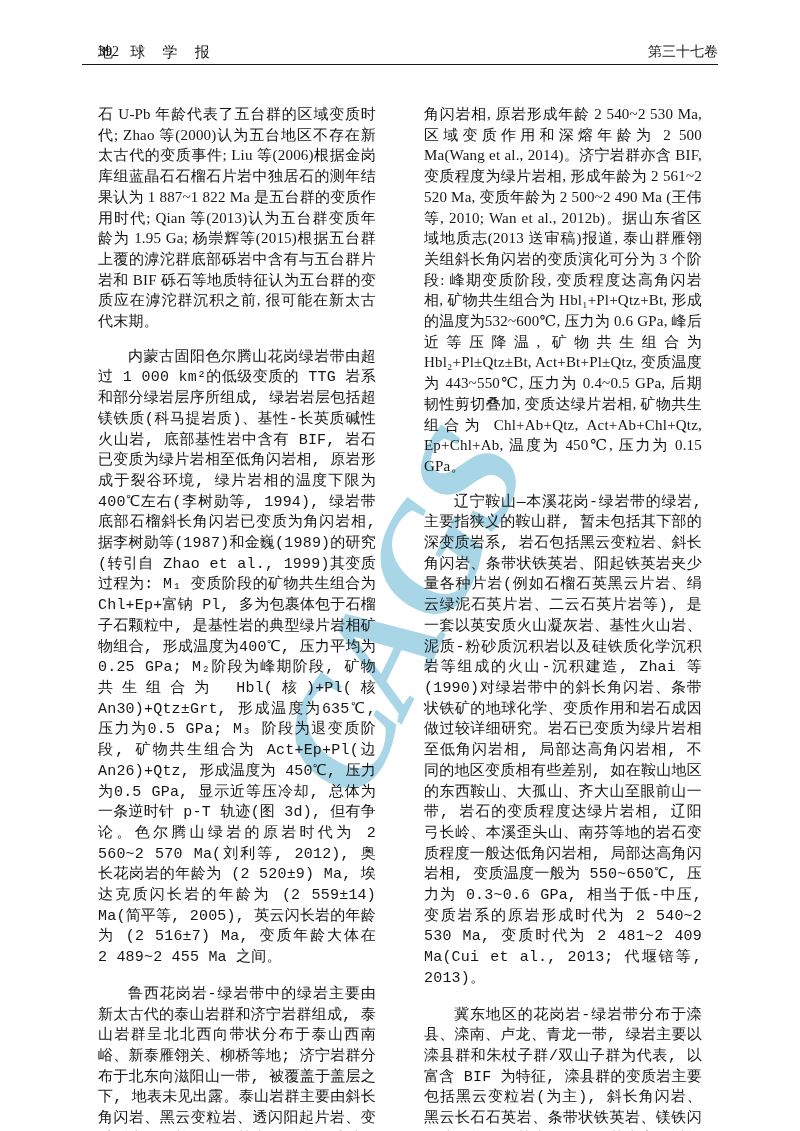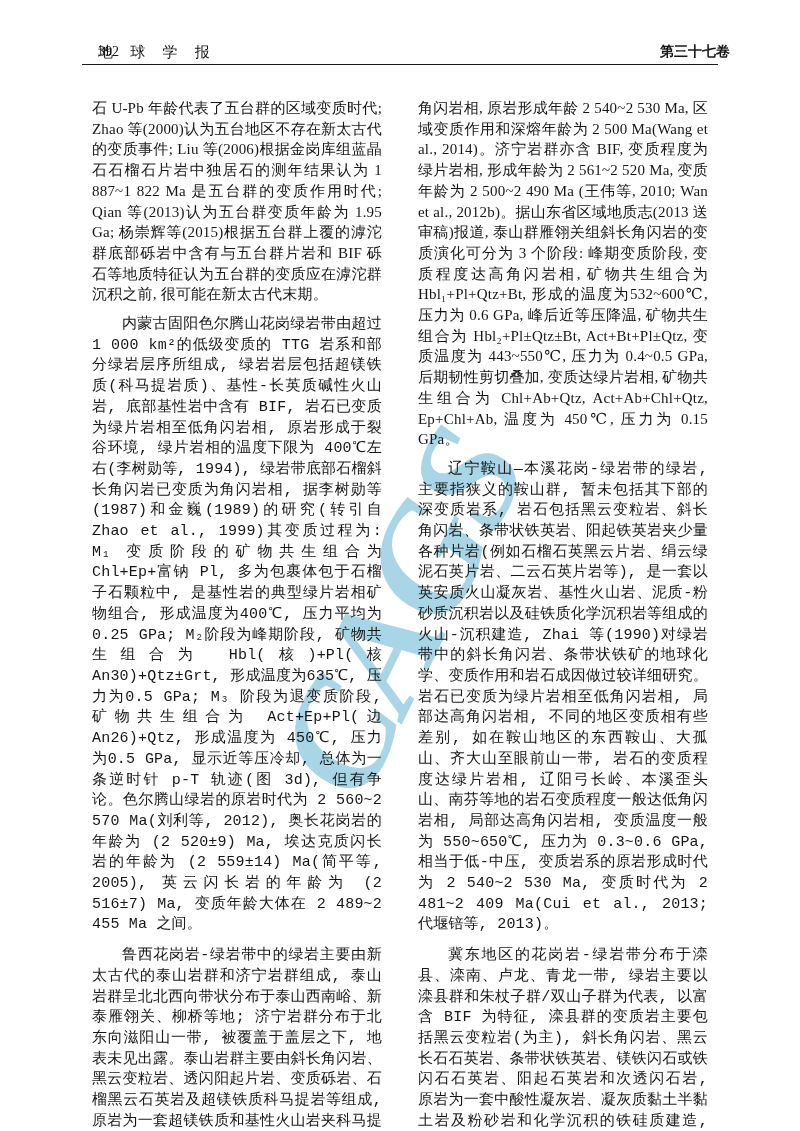--- a/index.html
+++ b/index.html
@@ -13,41 +13,41 @@
     overflow:hidden;
     box-shadow:0 0 4px rgba(0,0,0,.25);
   }
   
   .header{
     position:absolute;left:82px;top:42px;width:636px;height:20px;
     font-size:14px;line-height:20px;margin-left:16px;
   }
   .pagenum{position:absolute;left:0;top:0;}
   .jtitle{position:absolute;left:0;right:0;top:0;letter-spacing:.45em;font-size:15px;}
-  .vol{position:absolute;right:4px;top:0;font-weight:bold;}
+  .vol{position:absolute;right:16px;top:0;}
   .rule{position:absolute;left:82px;top:64px;width:636px;border-top:1.6px solid #1a1a1a;}
   
   .watermark{
     position:absolute;left:50%;top:612px;
     transform:translate(-50%,-50%) rotate(-64deg);
     font-family:"Liberation Serif","DejaVu Serif",serif;
     font-style:italic;font-weight:bold;
     font-size:150px;letter-spacing:-0.02em;
     color:rgba(140,200,221,0.75);
     z-index:0;white-space:nowrap;
     pointer-events:none;
   }
   
   .columns{
     position:absolute;left:82px;top:88px;width:636px;
     display:flex;gap:16px;z-index:1;
   }
   .col{width:310px;}
   .para{
-    margin:10px;
+    margin:16px;
     font-size:15px;line-height:20.7px;
     text-align:justify;
     letter-spacing:0.2px;
   }
   .para.indent{text-indent:2em;font-family:Liberation Mono, monospace;}
 </style>
 </head>
 <body>
 
 <div class="page">

